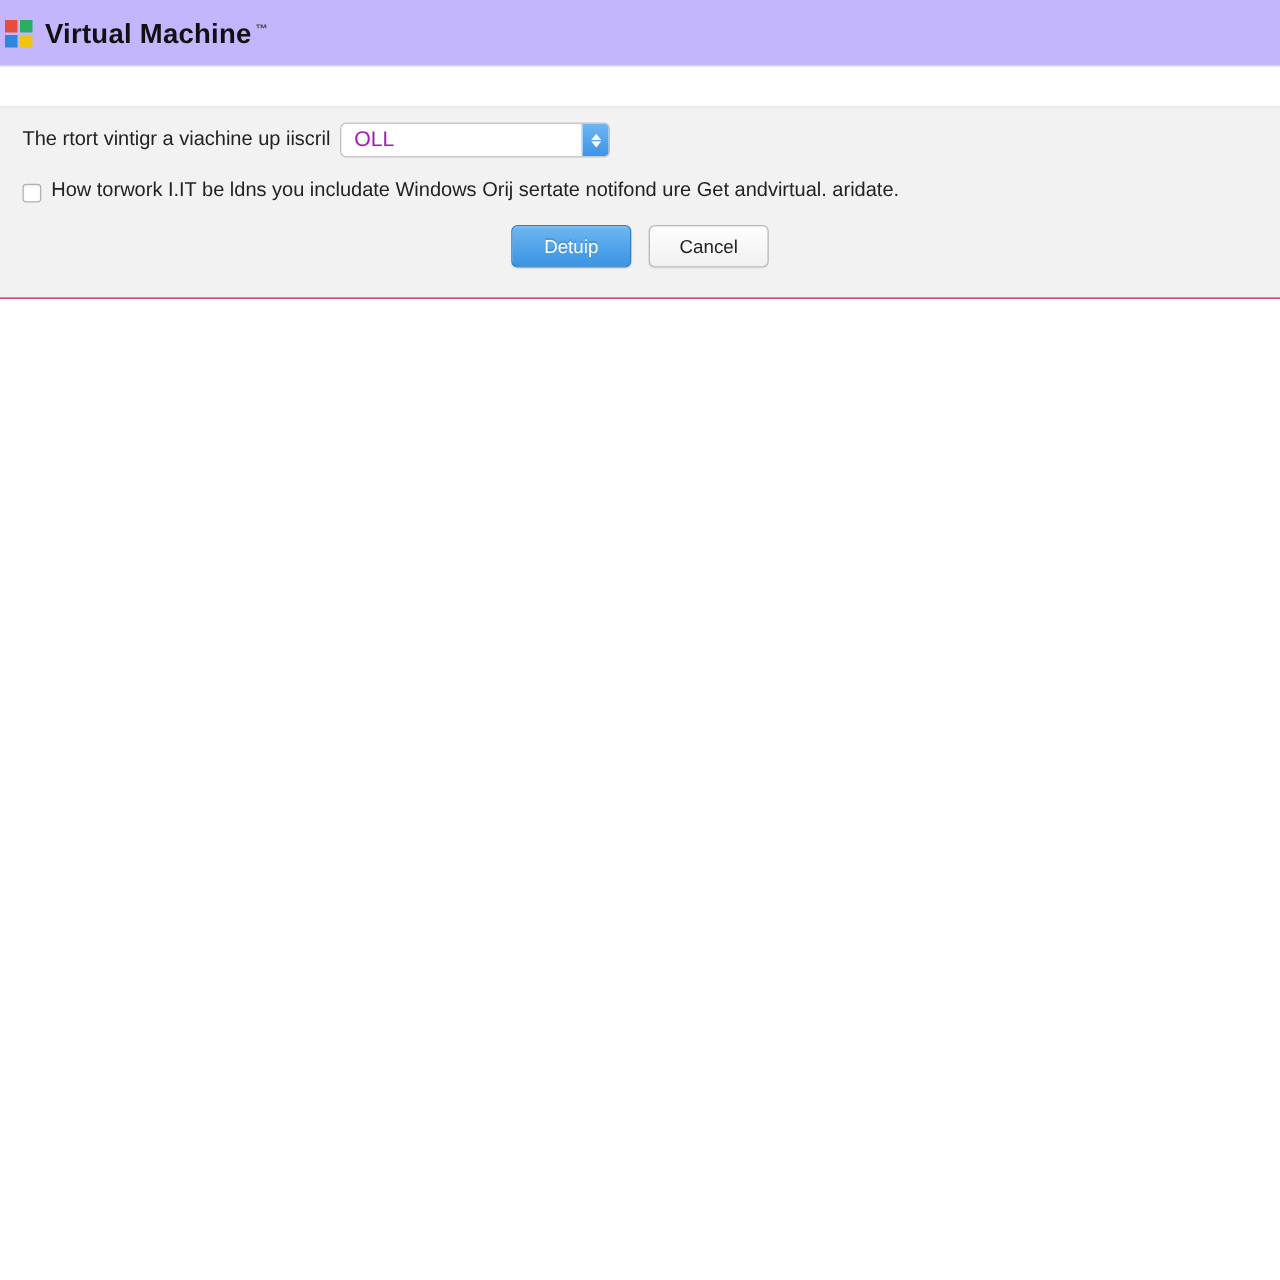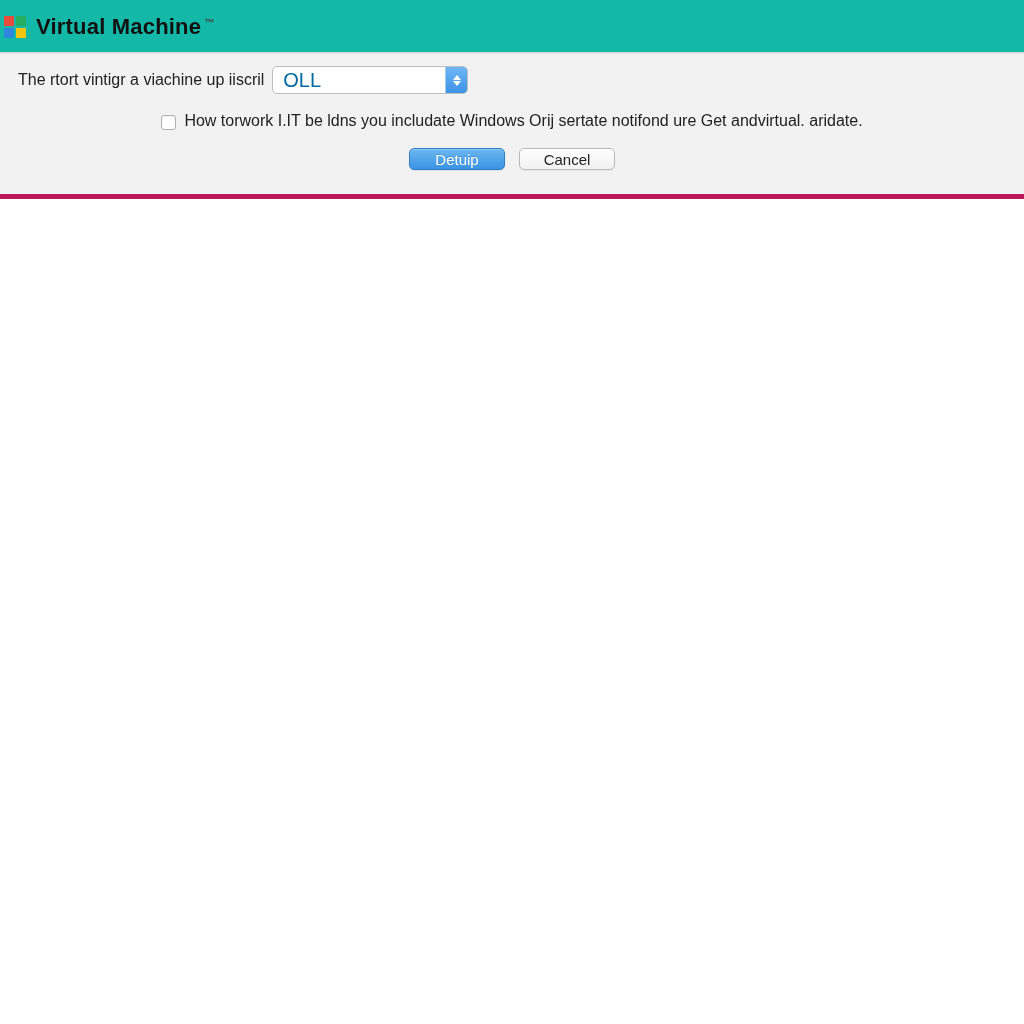--- a/index.html
+++ b/index.html
@@ -12,21 +12,21 @@
       font-size: 15px;
       color: #222;
       background: #fff;
       width: 1024px;
       height: 1024px;
     }
     .header {
       display: flex;
       align-items: center;
       padding: 14px 4px 12px 4px;
-      background: #14b8a6;
+      background: #c4b5fd;
       border-bottom: 1px solid #d8d8d8;
     }
     .logo {
       display: grid;
       grid-template-columns: 10px 10px;
       grid-template-rows: 10px 10px;
       gap: 2px;
       margin-right: 10px;
     }
     .logo .q1 { background: #e74c3c; }
@@ -41,22 +41,23 @@
     }
     .tm {
       font-size: 10px;
       vertical-align: super;
       margin-left: 3px;
       color: #444;
     }
     .panel {
       background: #f2f2f2;
       border-top: 1px solid #e6e6e6;
-      border-bottom: 5px solid #be185d;
+      border-bottom: 1px solid #be185d;
       padding: 12px 18px 24px 18px;
+      margin-top: 32px;
     }
     .row {
       display: flex;
       align-items: center;
       margin-bottom: 18px;
     }
     .row-label {
       font-size: 16px;
       color: #222;
     }
@@ -64,24 +65,24 @@
       position: relative;
       margin-left: 8px;
     }
     .select {
       appearance: none;
       -webkit-appearance: none;
       background: #fff;
       border: 1px solid #bfbfbf;
       border-radius: 5px;
       padding: 5px 30px 5px 10px;
-      font-size: 20px;
-      width: 196px;
+      font-size: 17px;
+      width: 216px;
       height: 28px;
-      color: #0369a1;
+      color: #a21caf;
       box-shadow: inset 0 1px 1px rgba(0,0,0,0.03);
     }
     .select-btn {
       position: absolute;
       right: 1px;
       top: 1px;
       width: 22px;
       height: 26px;
       background: linear-gradient(#6db6f5, #3d93e6);
       border-radius: 0 4px 4px 0;
@@ -103,21 +104,20 @@
       width: 0; height: 0;
       border-left: 4px solid transparent;
       border-right: 4px solid transparent;
       border-top: 5px solid #fff;
     }
     .check-row {
       display: flex;
       align-items: center;
       margin-bottom: 18px;
       gap: 8px;
-      justify-content: center;
     }
     .checkbox-off {
       width: 15px;
       height: 15px;
       border: 1px solid #b0b0b0;
       border-radius: 3px;
       background: #fff;
       box-shadow: inset 0 1px 2px rgba(0,0,0,0.08);
       flex-shrink: 0;
       position: relative;
@@ -151,21 +151,21 @@
       font-weight: 600;
     }
     .btn-row {
       display: flex;
       justify-content: center;
       gap: 14px;
       margin-top: 6px;
     }
     .btn {
       min-width: 96px;
-      height: 22px;
+      height: 34px;
       padding: 0 18px;
       border-radius: 5px;
       font-size: 15px;
       cursor: pointer;
       display: flex;
       align-items: center;
       justify-content: center;
     }
     .btn-primary {
       background: linear-gradient(#6cb7f0, #3a93e4);

